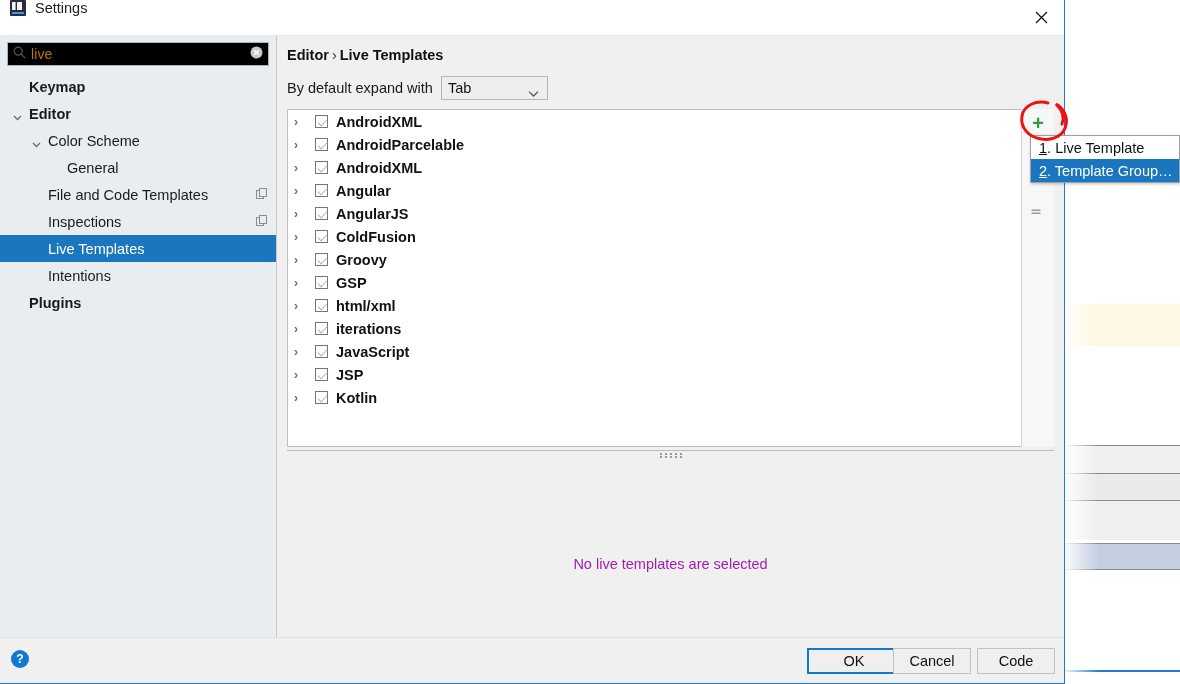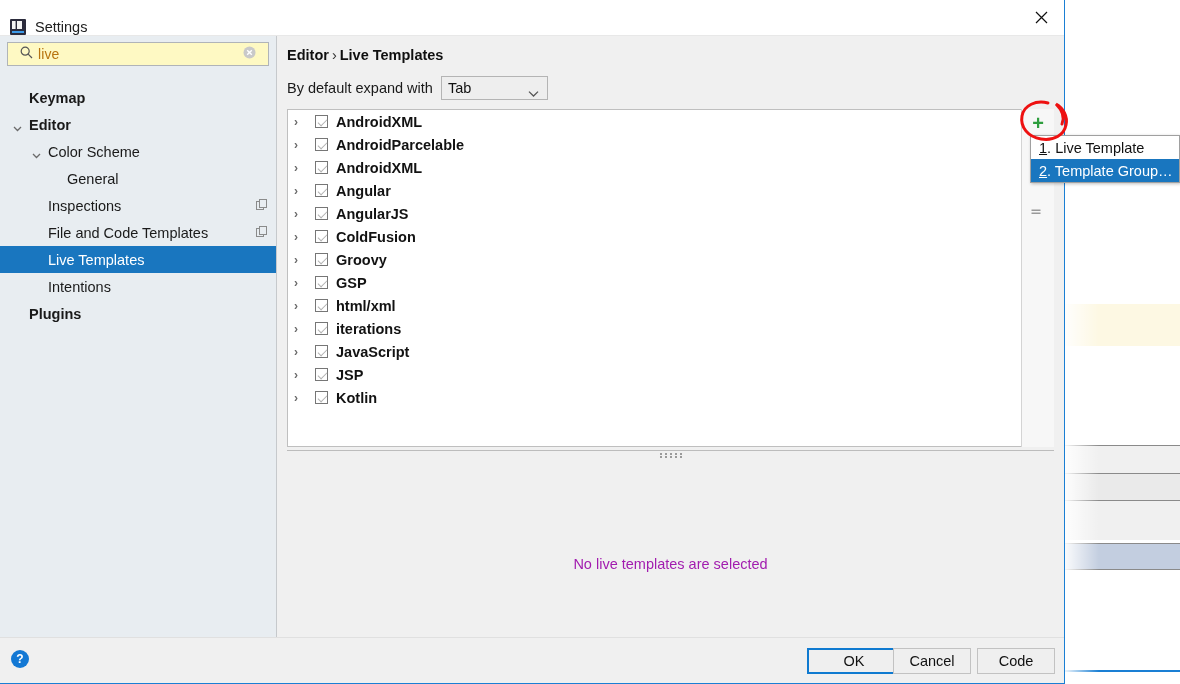--- a/index.html
+++ b/index.html
@@ -23,21 +23,21 @@
   #dialog {
     position: absolute; left: 0; top: 0; width: 1065px; height: 684px;
     background: #f0f0f0;
     border: 1px solid #1a7fd4;
     border-left: none; border-top: none;
     z-index: 10;
   }
   #titlebar {
     position: relative; height: 36px; background: #ffffff;
     border-bottom: 1px solid #e8e8e8;
-    display: flex; align-items: flex-end;
+    display: flex; align-items: flex-start;
   }
   #app-icon {
     width: 16px; height: 16px; margin-left: 10px; margin-right: 9px;
     background: #2b2b3c; position: relative; border-radius: 1px; flex: none;
   }
   #app-icon::before {
     content: ""; position: absolute; left: 2px; top: 2px; width: 12px; height: 8px;
     background: #f4f4f4; clip-path: polygon(0 0,30% 0,30% 100%,0 100%, 0 0);
   }
   #app-icon::after {
@@ -52,30 +52,30 @@
   #close-btn svg { display:block; }
 
   
   #body-split { position: absolute; top: 36px; left: 0; right: 0; bottom: 46px; display: flex; }
   #sidebar {
     width: 277px; background: #e8edf1; border-right: 1px solid #c6c9cc;
     position: relative; flex: none;
   }
   #search-wrap { padding: 6px 7px 0 7px; }
   #search-box {
-    height: 24px; background: #fef9c3; border: 1px solid #b0b4b8;
-    display: flex; align-items: center; padding: 0 12px; position: relative;
+    height: 24px; background: #000000; border: 1px solid #b0b4b8;
+    display: flex; align-items: center; padding: 0 5px; position: relative;
   }
   #search-box .mag { flex: none; margin-right: 5px; }
   #search-value {
     flex: 1; font-size: 14px; color: #b8740f; letter-spacing: .1px;
   }
   #clear-icon { flex: none; }
 
-  .tree { margin-top: 18px; }
+  .tree { margin-top: 7px; }
   .tree-item {
     height: 27px; display: flex; align-items: center; font-size: 14.5px; color: #1a1a1a;
     padding-right: 8px; cursor: default; position: relative;
   }
   .tree-item.selected { background: #1976bf; color: #ffffff; }
   .tree-item.bold { font-weight: bold; }
   .chev { width: 9px; height: 9px; flex: none; }
   .copy-badge { margin-left: auto; opacity: .85; }
 
   
@@ -231,29 +231,29 @@
                 <path d="M1 3 L4.5 6.5 L8 3" stroke="#6b6b6b" stroke-width="1.3" fill="none"></path>
               </svg></span>
             <span>Color Scheme</span>
           </div>
           <div class="tree-item">
             <span class="chev" style="margin-left: 51px; margin-right: 7px;"></span>
             <span>General</span>
           </div>
           <div class="tree-item">
             <span class="chev" style="margin-left: 32px; margin-right: 7px;"></span>
-            <span>Inspections</span>
+            <span>File and Code Templates</span>
             <span class="copy-badge"><svg width="12" height="12" viewBox="0 0 12 12">
                 <rect x="0.5" y="2.5" width="7" height="8" stroke="#7a7a7a" fill="none"></rect>
                 <rect x="3.5" y="0.5" width="7" height="8" stroke="#7a7a7a" fill="#e8edf1"></rect>
               </svg></span>
           </div>
           <div class="tree-item">
             <span class="chev" style="margin-left: 32px; margin-right: 7px;"></span>
-            <span>File and Code Templates</span>
+            <span>Inspections</span>
             <span class="copy-badge"><svg width="12" height="12" viewBox="0 0 12 12">
                 <rect x="0.5" y="2.5" width="7" height="8" stroke="#7a7a7a" fill="none"></rect>
                 <rect x="3.5" y="0.5" width="7" height="8" stroke="#7a7a7a" fill="#e8edf1"></rect>
               </svg></span>
           </div>
           <div class="tree-item selected">
             <span class="chev" style="margin-left: 32px; margin-right: 7px;"></span>
             <span>Live Templates</span>
           </div>
           <div class="tree-item">

